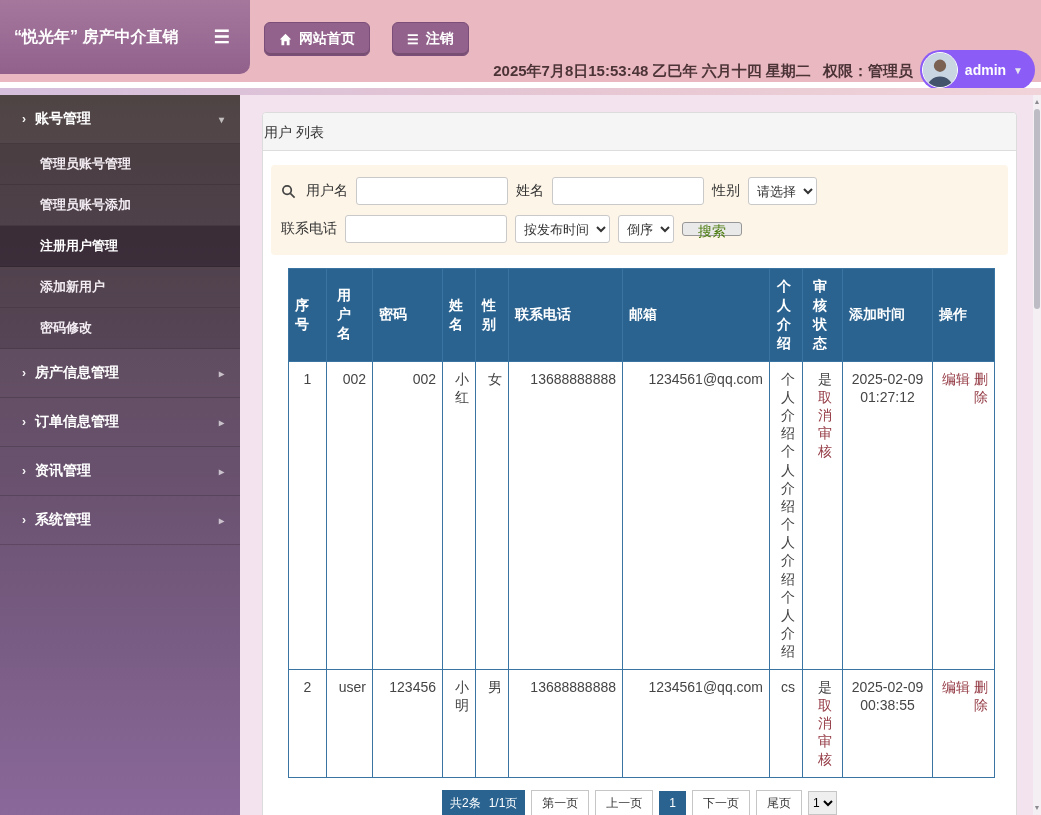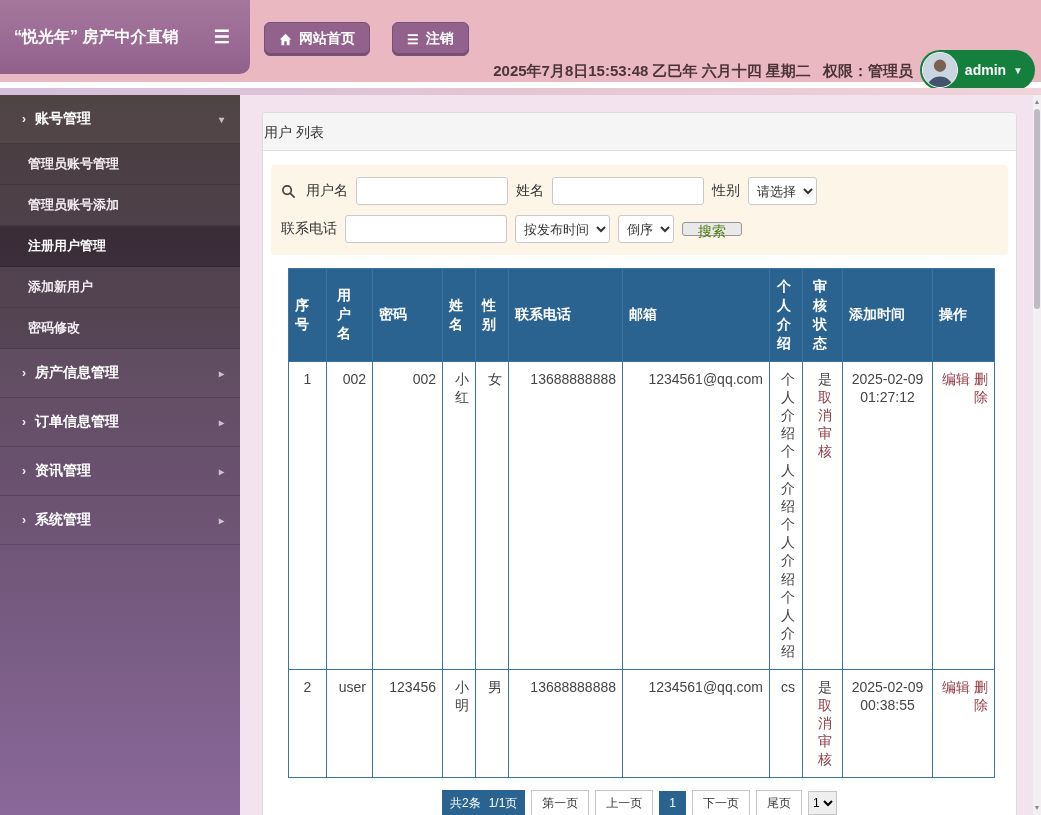--- a/index.html
+++ b/index.html
@@ -17,37 +17,37 @@
   .hamburger { font-size:18px; color:#fff; cursor:pointer; line-height:1; }
   .topnav { position:absolute; left:264px; top:22px; display:flex; gap:22px; }
   .nav-btn { display:flex; align-items:center; gap:7px; background:#92618c;
     border:1px solid #7a4e78; color:#fff; font-weight:bold; font-size:14px;
     padding:7px 14px; border-radius:6px; cursor:pointer;
     box-shadow:inset 0 -2px 0 rgba(0,0,0,.18); font-family:inherit; }
   .nav-btn svg { display:block; }
   .meta { position:absolute; right:128px; top:62px; font-size:15px; color:#4c3336;
     font-weight:bold; white-space:nowrap; }
   .user-chip { position:absolute; right:6px; top:50px; height:40px; display:flex;
-    align-items:center; gap:7px; background:#15803d; border-radius:20px;
+    align-items:center; gap:7px; background:#8b5cf6; border-radius:20px;
     padding:2px 12px 2px 2px; cursor:pointer; }
   .avatar { width:36px; height:36px; border-radius:50%; overflow:hidden; background:#c9d5e1;
     border:1px solid #fff; }
   .user-chip .uname { color:#fff; font-weight:bold; font-size:14px; }
   .user-chip .caret { color:#e6e6ee; font-size:10px; }
 
   
   .sidebar { position:absolute; left:0; top:95px; width:240px; height:720px;
     background:linear-gradient(180deg,#4f4444 0%, #6a5270 55%, #8a689a 100%); }
   .menu-top { height:49px; display:flex; align-items:center; padding:0 16px 0 22px;
     color:#fff; font-size:14px; font-weight:bold; border-bottom:1px solid rgba(0,0,0,.16);
     cursor:pointer; }
   .menu-top .arr-l { margin-right:9px; font-size:12px; opacity:.95; }
   .menu-top .arr-r { margin-left:auto; font-size:10px; opacity:.65; }
   .submenu { background:rgba(0,0,0,.10); }
-  .submenu-item { height:41px; display:flex; align-items:center; padding-left:28px;
+  .submenu-item { height:41px; display:flex; align-items:center; padding-left:40px;
     color:#f3edf3; font-size:13px; font-weight:bold;
     border-bottom:1px solid rgba(0,0,0,.12); cursor:pointer; }
   .submenu-item.active { background:rgba(30,20,32,.42); color:#fff; }
 
   
   .main { position:absolute; left:240px; top:95px; width:793px; height:720px;
     background:#f2e3ee; overflow:hidden; }
   .panel { margin:17px 16px 0 22px; background:#fff; border:1px solid #dcdcdc;
     border-radius:4px; }
   .panel-header { height:38px; line-height:38px; background:#f5f5f5;

